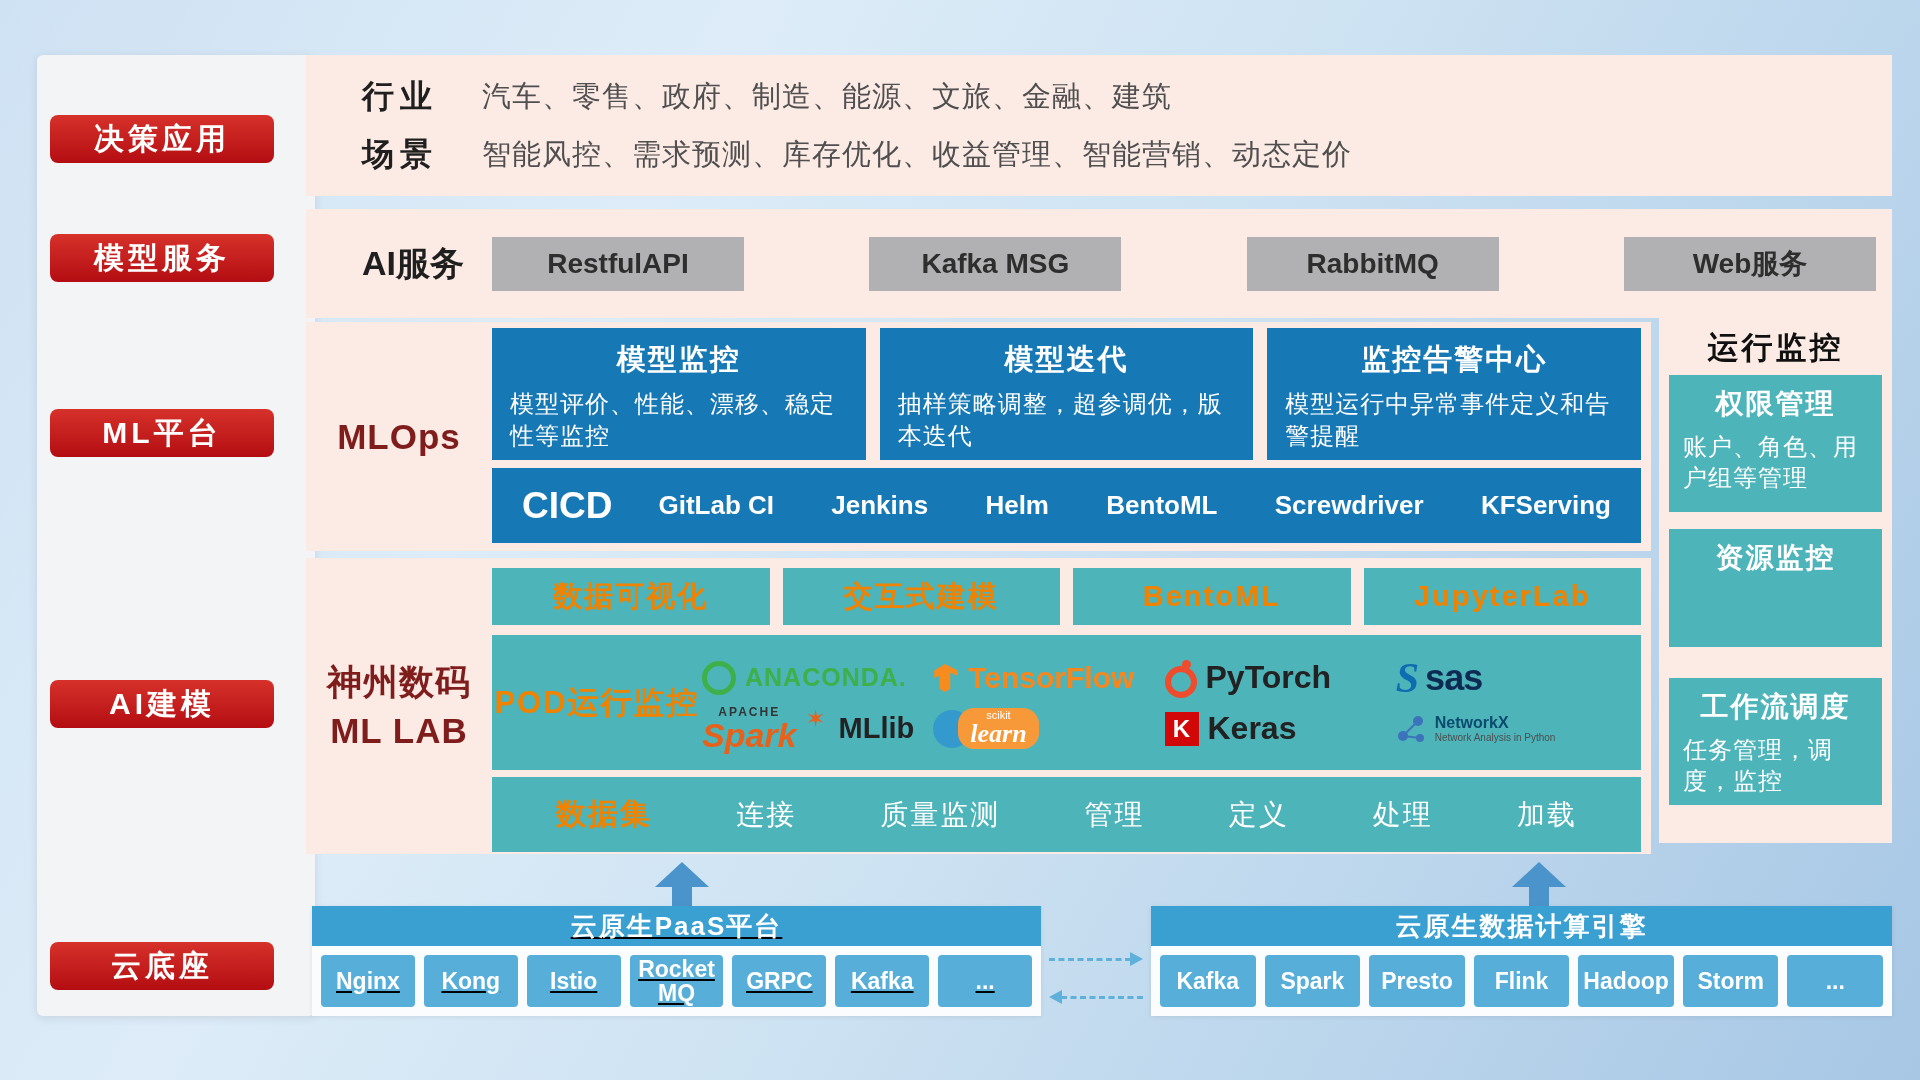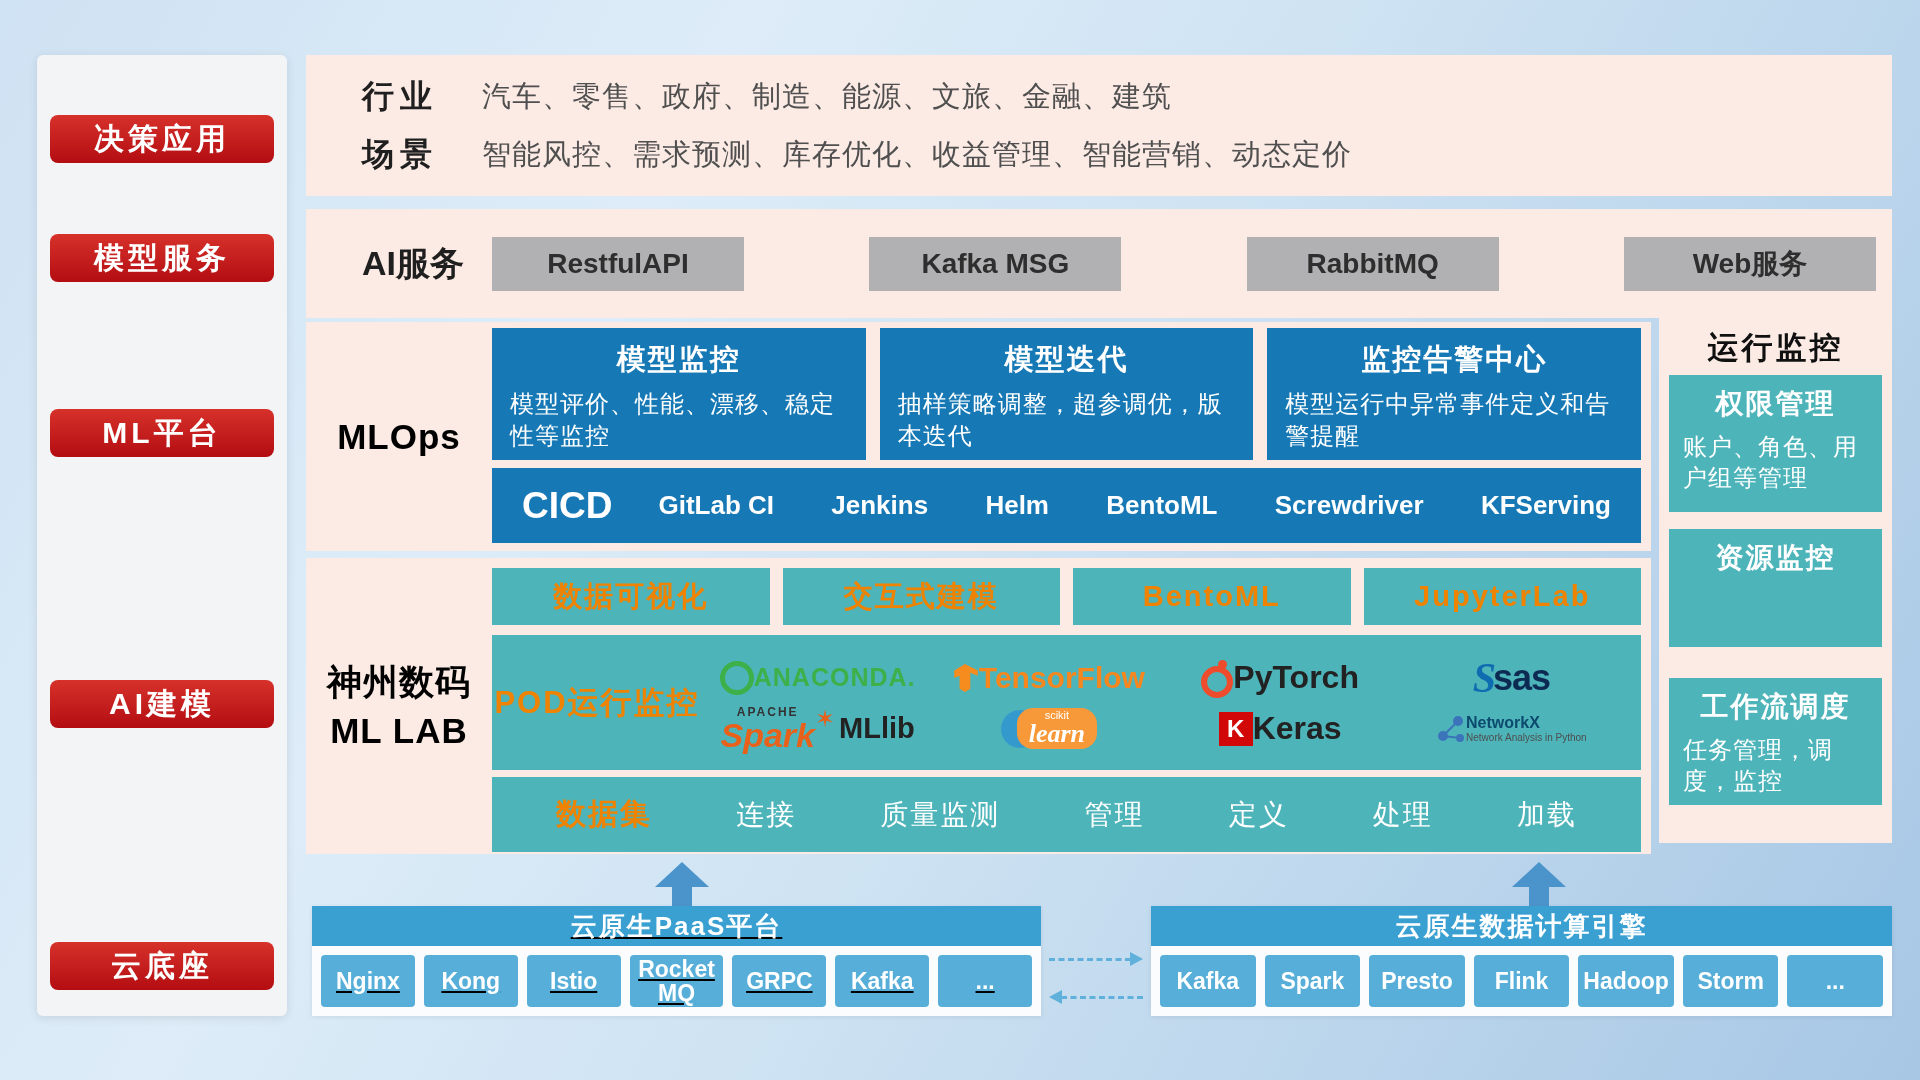--- a/index.html
+++ b/index.html
@@ -1,20 +1,20 @@
 <!DOCTYPE html>
 <html><head>
 <meta charset="utf-8">
 <style>
   html,body{margin:0;padding:0;background:#bcd6ec;}
   .app{position:relative;width:1920px;height:1080px;overflow:hidden;
        background:linear-gradient(120deg,#cfe2f3 0%,#ddecf8 30%,#cde2f2 55%,#a7c7e5 100%);
        font-family:"Liberation Sans","DejaVu Sans",sans-serif;}
   
-  .sidebar{position:absolute;left:37px;top:55px;width:250px;height:961px;background:#f3f4f5;border-radius:6px;box-shadow:0 2px 10px rgba(0,0,0,.10);}
+  .sidebar{position:absolute;left:37px;top:55px;width:250px;height:961px;background:#f3f4f5;border-radius:6px;box-shadow:0 2px 10px rgba(0,0,0,.10);padding-left:28px;}
   .side-btn{position:absolute;left:13px;width:224px;height:48px;border-radius:8px;
             background:linear-gradient(180deg,#d7312b,#b30d12);color:#fff;font-size:30px;font-weight:700;
             letter-spacing:4px;display:flex;align-items:center;justify-content:center;}
   .sb0{top:60px}.sb1{top:179px}.sb2{top:354px}.sb3{top:625px}.sb4{top:887px}
   
   .panel{position:absolute;background:#fcebe5;}
   .p-top{left:306px;top:55px;width:1586px;height:141px}
   .p-ai{left:306px;top:209px;width:1586px;height:109px}
   .p-mlops{left:306px;top:322px;width:1345px;height:229px}
   .p-mllab{left:306px;top:558px;width:1345px;height:296px}
@@ -23,37 +23,37 @@
   .ind-row{position:absolute;left:56px;height:48px;display:flex;align-items:center;}
   .row1{top:18px}.row2{top:76px}
   .ind-label{width:120px;font-size:32px;font-weight:700;color:#1f1f1f;letter-spacing:6px;}
   .ind-value{font-size:29px;color:#4f4f4f;letter-spacing:1px;}
   
   .ai-label{position:absolute;left:56px;top:0;height:100%;display:flex;align-items:center;font-size:34px;font-weight:700;color:#1f1f1f;}
   .ai-btns{position:absolute;left:186px;right:16px;top:0;height:100%;display:flex;align-items:center;justify-content:space-between;}
   .ai-btn{width:252px;height:54px;background:#b1b1b3;color:#2e2e2e;font-size:28px;font-weight:700;display:flex;align-items:center;justify-content:center;}
   
   .block-label{position:absolute;left:0;top:0;width:186px;height:100%;display:flex;flex-direction:column;align-items:center;justify-content:center;
-               font-size:35px;font-weight:700;color:#000000;line-height:1.4;letter-spacing:1px;}
+               font-size:35px;font-weight:700;color:#7f1d1d;line-height:1.4;letter-spacing:1px;}
   
   .mlops-cards{position:absolute;left:186px;right:10px;top:6px;height:132px;display:flex;gap:14px;}
   .mcard{flex:1;background:#1678b4;color:#fff;}
   .mcard-title{margin-top:12px;text-align:center;font-size:29px;font-weight:700;letter-spacing:2px;}
   .mcard-desc{margin:8px 18px 0;font-size:24px;line-height:1.35;letter-spacing:1px;}
   .cicd{position:absolute;left:186px;right:10px;top:146px;height:75px;background:#1678b4;color:#fff;display:flex;align-items:center;padding:0 30px;box-sizing:border-box;}
   .cicd-label{font-size:37px;font-weight:700;margin-right:46px;}
   .cicd-tools{flex:1;display:flex;justify-content:space-between;align-items:center;}
   .cicd-tool{font-size:26px;font-weight:600;white-space:nowrap;}
   
   .feat-row{position:absolute;left:186px;right:10px;top:10px;height:57px;display:flex;gap:13px;}
   .feat-btn{flex:1;background:#4db4ba;color:#ef8300;font-weight:700;font-size:29px;display:flex;align-items:center;justify-content:center;letter-spacing:2px;}
   .eco{position:absolute;left:186px;right:10px;top:77px;height:135px;background:#4db4ba;display:flex;align-items:center;}
   .eco-label{width:210px;text-align:center;color:#ef8300;font-size:31px;font-weight:700;letter-spacing:2px;}
   .eco-grid{flex:1;display:grid;grid-template-columns:repeat(4,1fr);row-gap:4px;align-items:center;padding-right:14px;}
-  .logo{display:flex;align-items:center;justify-content:center;}
+  .logo{display:flex;align-items:center;justify-content:flex-start;gap:9px;}
   .ana-ring{width:24px;height:24px;border:5px solid #3eb049;border-radius:50%;}
   .ana-text{color:#3eb049;font-weight:800;font-size:25px;letter-spacing:1px;}
   .tf-text{color:#f6871f;font-weight:700;font-size:30px;}
   .pt-ring{width:20px;height:20px;border:6px solid #ee4c2c;border-radius:50%;position:relative;margin-top:8px;}
   .pt-ring::after{content:"";position:absolute;width:9px;height:9px;border-radius:50%;background:#ee4c2c;top:-12px;left:11px;}
   .pt-text{color:#222;font-weight:700;font-size:32px;}
   .sas-s{font-family:"Liberation Serif",serif;font-style:italic;font-weight:700;font-size:42px;color:#0e6cb0;margin-right:-3px;}
   .sas-text{color:#0d2b52;font-weight:800;font-size:36px;letter-spacing:-1px;}
   .spark-stack{display:flex;flex-direction:column;align-items:center;line-height:1;}
   .spark-small{font-size:12px;color:#333;letter-spacing:2px;font-weight:700;}

